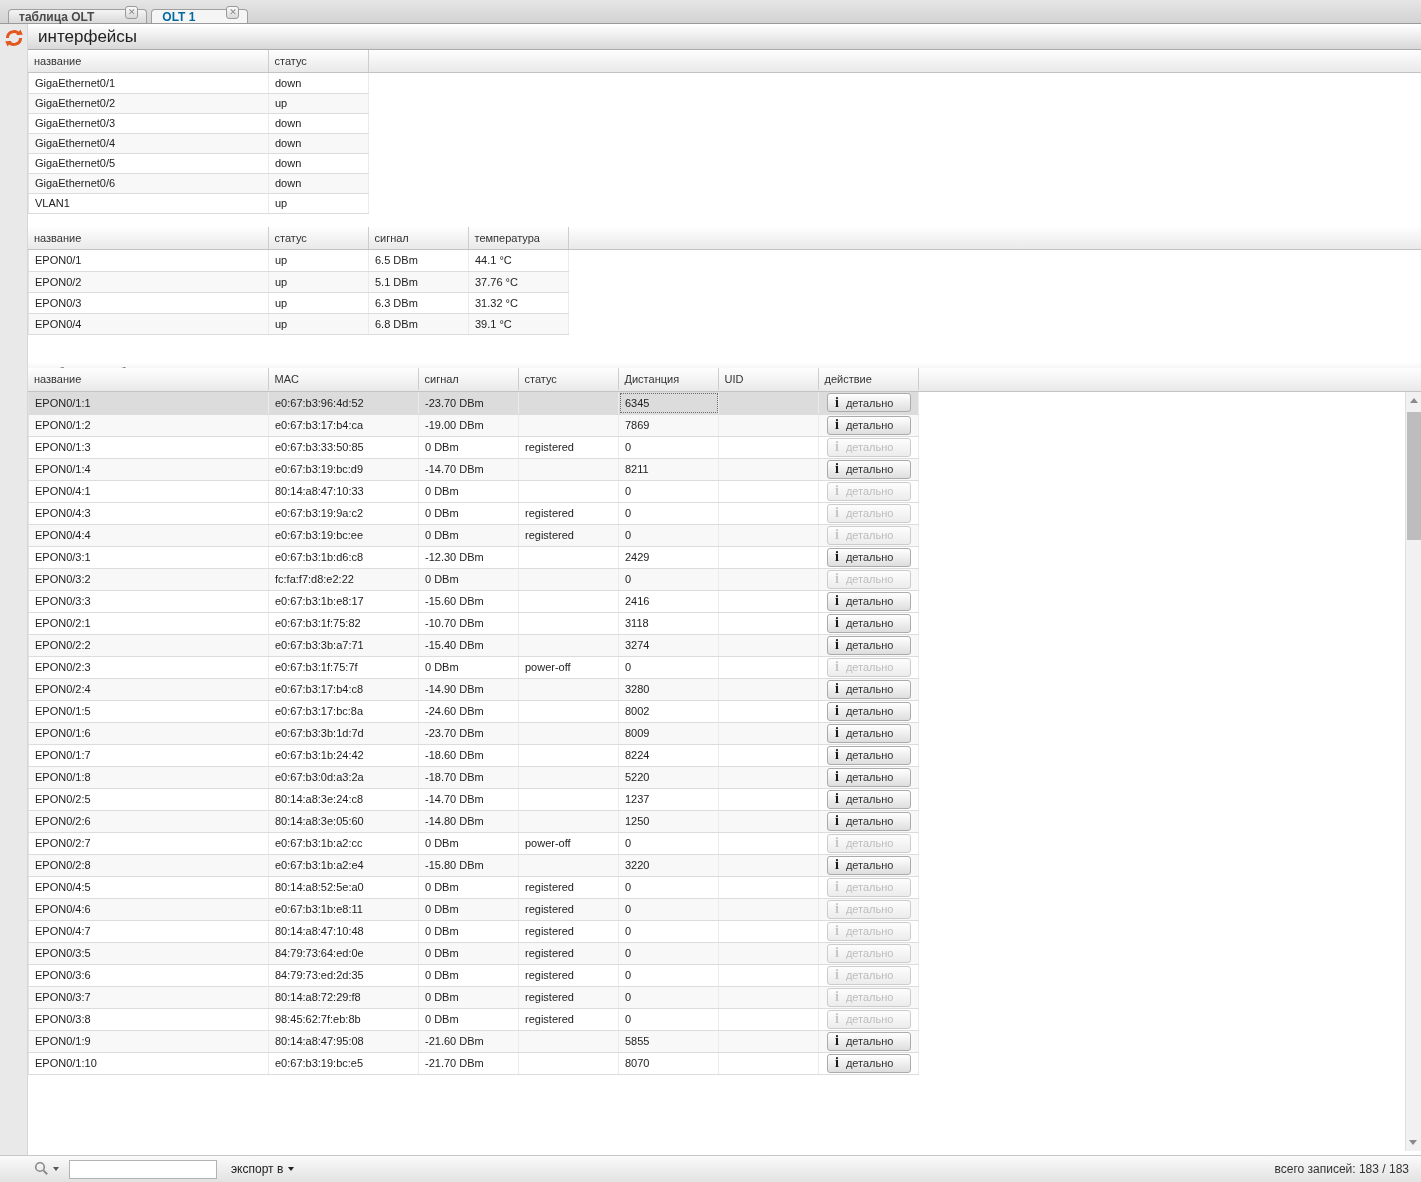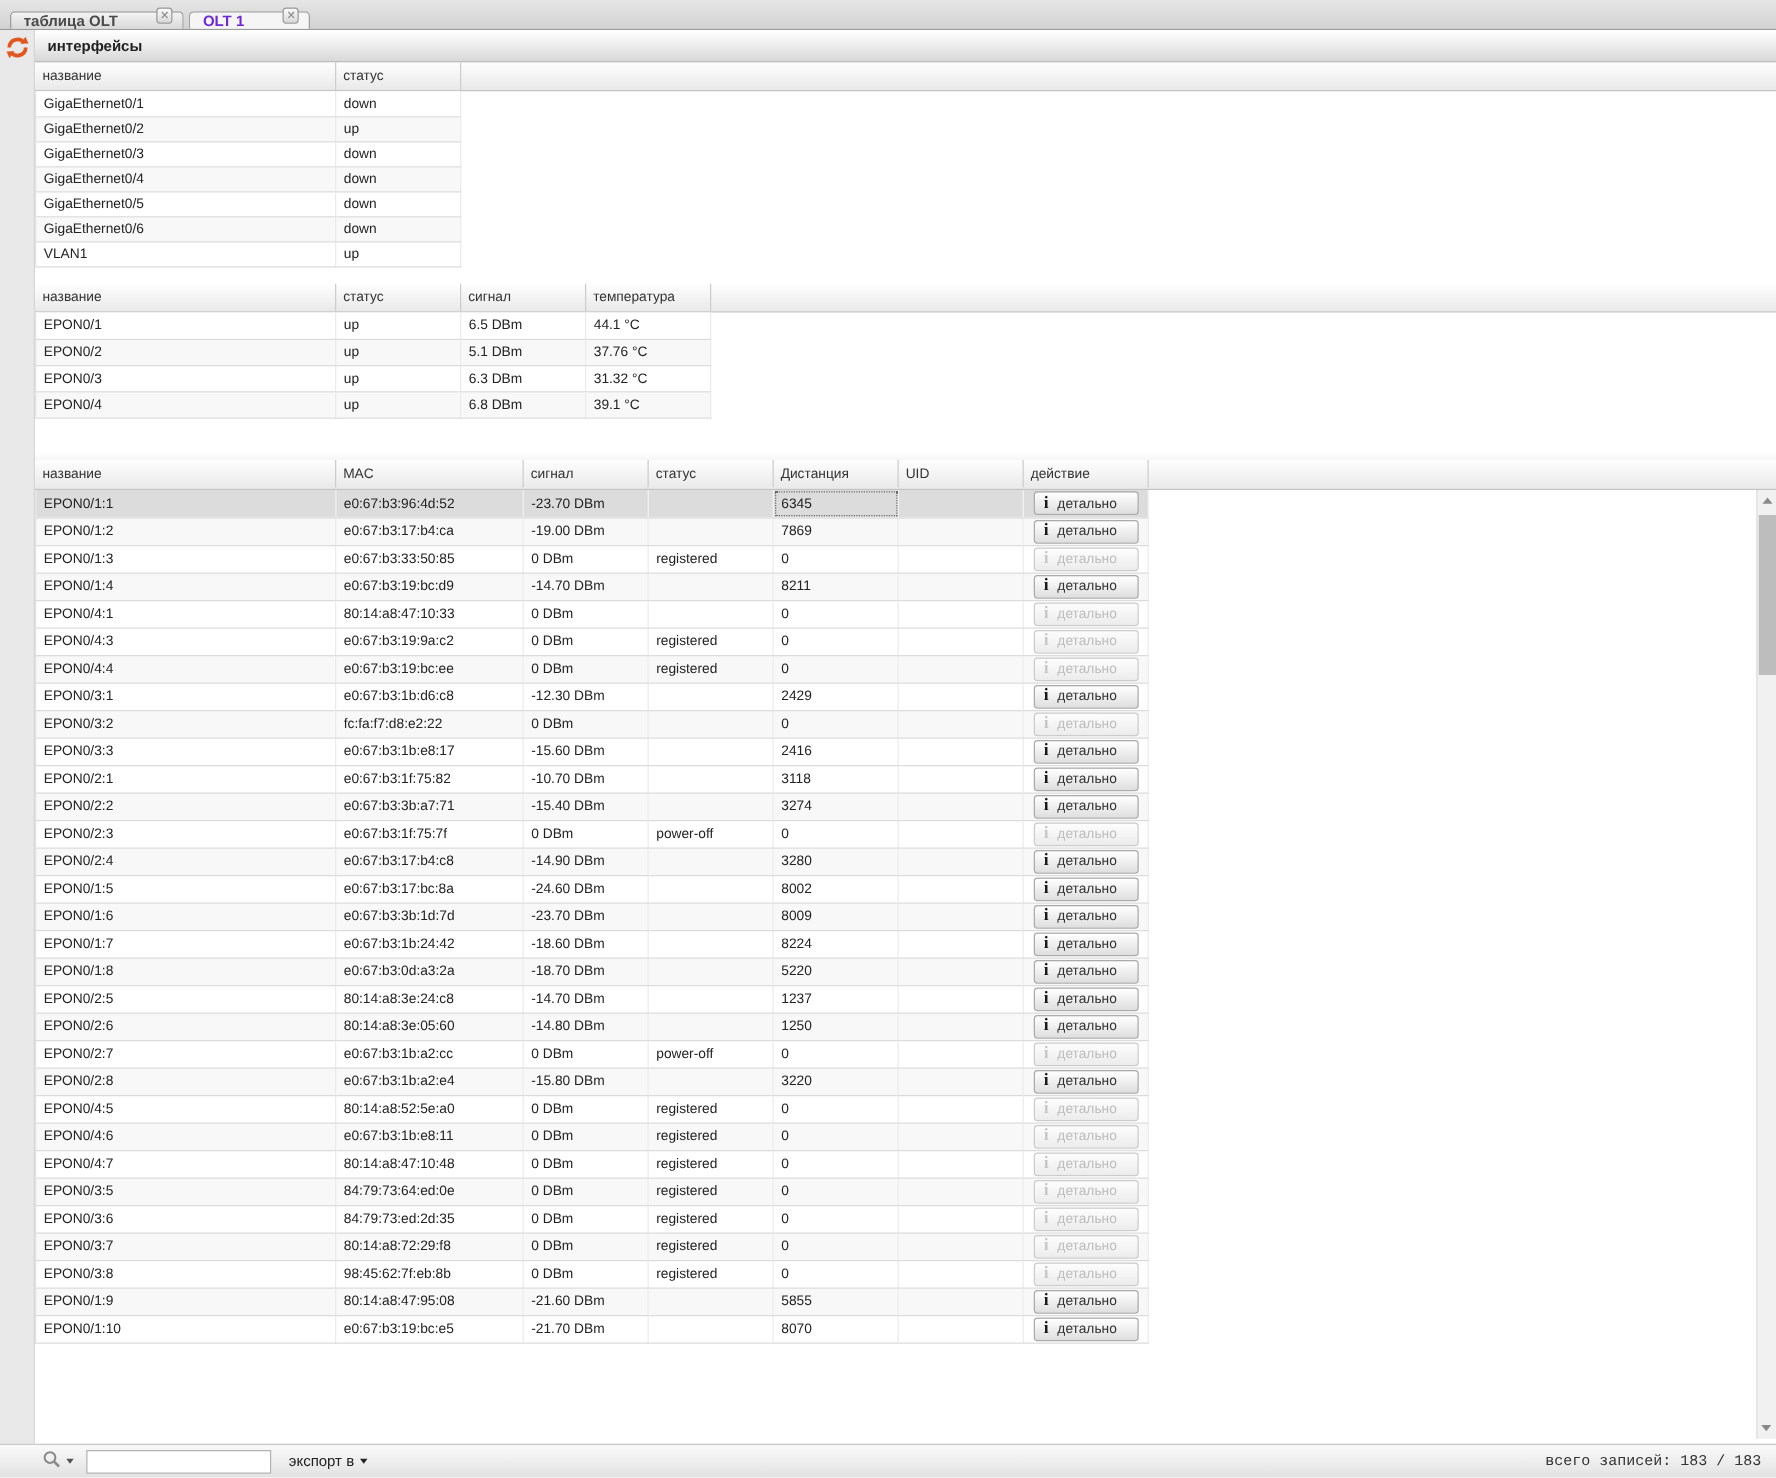--- a/index.html
+++ b/index.html
@@ -7,34 +7,34 @@
 
   
   .tabbar { position:absolute; left:0; top:0; width:1421px; height:24px;
     background:linear-gradient(#e6e6e6,#d2d2d2); border-bottom:1px solid #9a9a9a;
     display:flex; align-items:flex-end; padding-left:8px; }
   .tab { height:14px; display:flex; align-items:center; padding:0 8px 0 10px;
     border:1px solid #9f9f9f; border-bottom:none; border-radius:4px 4px 0 0;
     background:linear-gradient(#f4f4f4,#d9d9d9); margin-right:4px; cursor:default;gap:24px; }
   .tab .tab-label { font-weight:bold; color:#4a4a4a; font-size:12px; }
   .tab.active { background:#f5f5f5; }
-  .tab.active .tab-label { color:#6d28d9; }
+  .tab.active .tab-label { color:#0369a1; }
   .tab-close { display:inline-block; width:13px; height:13px; margin-left:7px; transform:translateY(-4px);
     border:1px solid #9a9a9a; border-radius:3px; background:linear-gradient(#fafafa,#d8d8d8);
     font-size:9px; line-height:11px; text-align:center; color:#888; }
 
   
   .leftstrip { position:absolute; left:0; top:24px; width:28px; height:1131px;
     background:#e9e9e9; border-right:1px solid #d7d7d7; }
   .refresh { width:22px; height:22px; margin:4px auto 0 auto; display:flex; align-items:center; justify-content:center; cursor:pointer; }
 
   
   .sec-hdr { position:absolute; left:28px; right:0;
     background:linear-gradient(#ffffff,#d8d8d8); border-bottom:1px solid #ababab;
-    font-weight:bold; font-size:12px; color:#222; line-height:24px; padding-left:10px; }
+    font-weight:normal; font-size:17px; color:#222; line-height:24px; padding-left:10px; }
 
   
   .ghead { position:absolute; left:28px; right:0; height:23px;
     background:linear-gradient(#fefefe,#e9e9e9); border-bottom:1px solid #c3c3c3; }
   .ghead table { width:100%; border-collapse:collapse; table-layout:fixed; }
   .ghead td { height:22px; padding:0 6px; color:#333; border-right:1px solid #cdcdcd; white-space:nowrap; overflow:hidden; }
   .ghead td.fill { border-right:none; }
 
   
   table.gbody { position:absolute; border-collapse:collapse; table-layout:fixed; background:#fff; border-left:1px solid #e3e3e3; }
@@ -65,21 +65,21 @@
   .sb-thumb { position:absolute; left:1px; top:20px; width:14px; height:128px; background:#bdbdbd; }
 
   
   .footer { position:absolute; left:0; top:1155px; width:1421px; height:27px;
     background:linear-gradient(#fafafa,#e2e2e2); border-top:1px solid #c8c8c8;
     display:flex; align-items:center; padding:0 12px 0 34px; }
   .search-trigger { display:flex; align-items:center; gap:4px; margin-right:10px; cursor:pointer; }
   .caret { width:0; height:0; border-left:3.5px solid transparent; border-right:3.5px solid transparent; border-top:4px solid #555; display:inline-block; }
   .search-input { width:148px; height:19px; border:1px solid #b2b2b2; background:#fff; font-family:inherit; font-size:11px; padding:0 4px; }
   .export { display:flex; align-items:center; gap:5px; margin-left:14px; color:#222; font-size:12px; cursor:pointer; }
-  .records { margin-left:auto; color:#333; font-size:12px;font-family:Liberation Mono, monospace; }
+  .records { margin-left:auto; color:#333; font-size:12px; }
 </style>
 </head>
 <body>
 
 <div class="tabbar">
   <div class="tab">
     <span class="tab-label">таблица OLT</span>
     <span class="tab-close">✕</span>
   </div>
   <div class="tab active">

